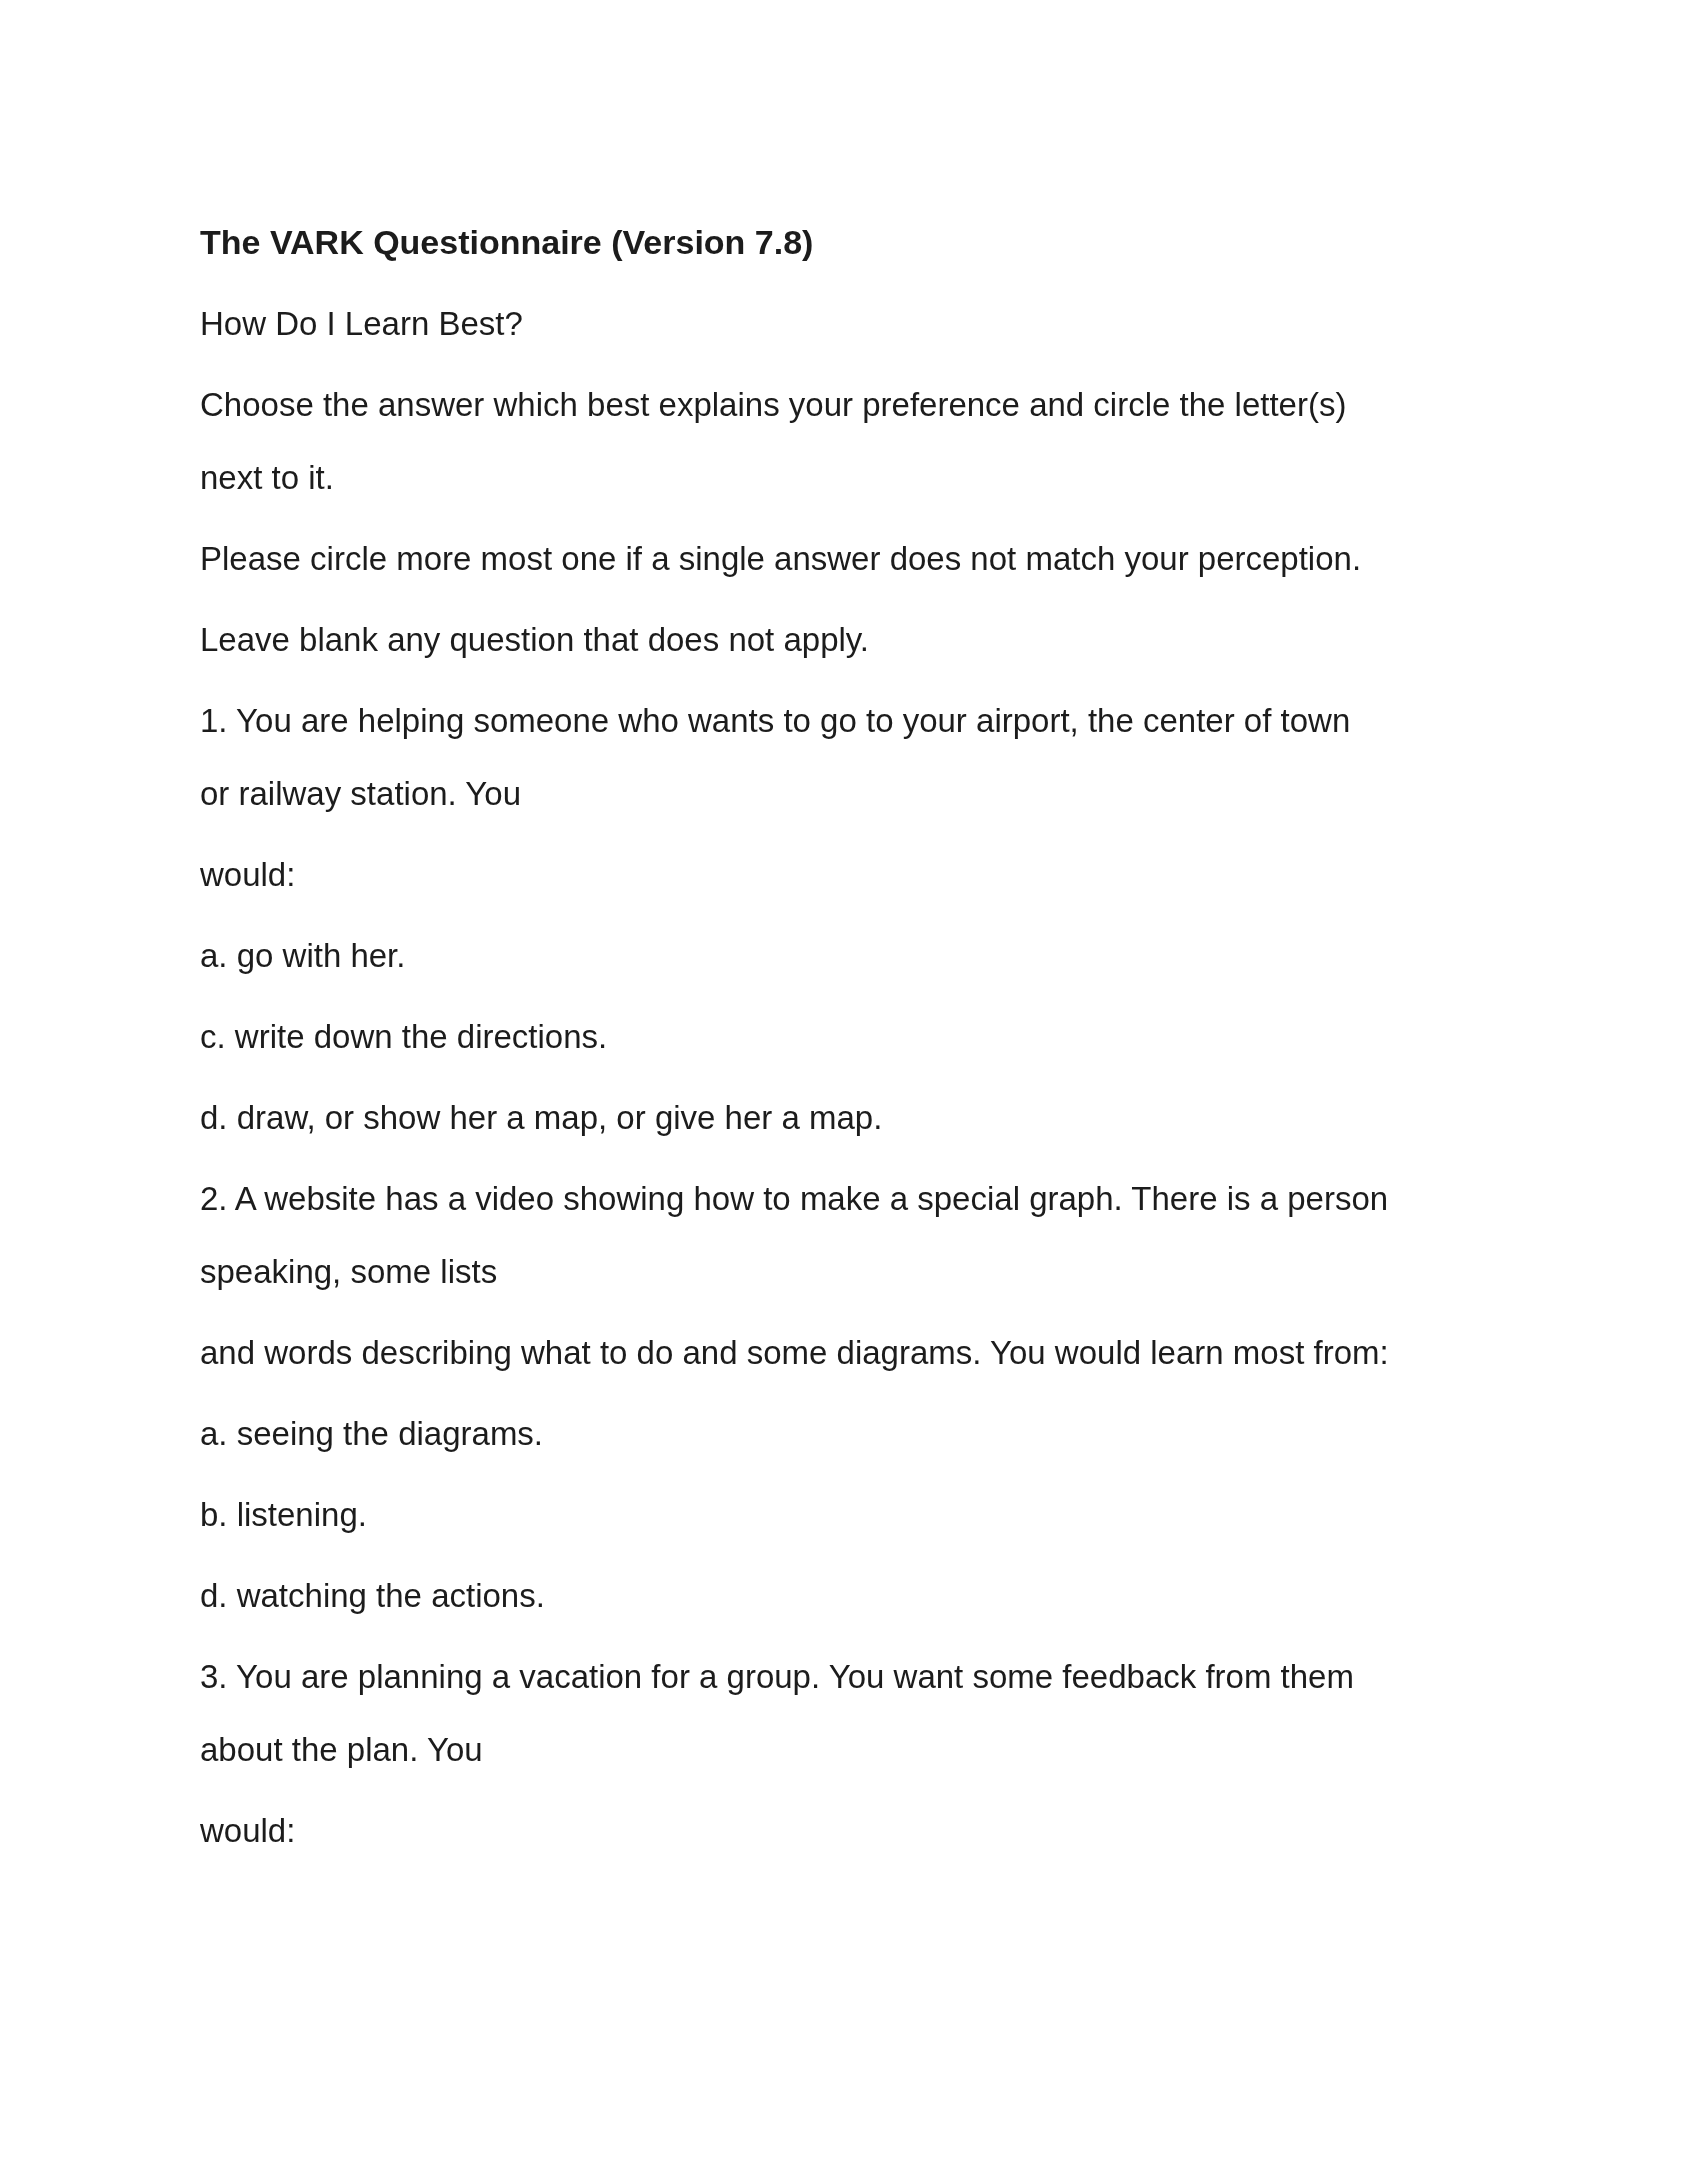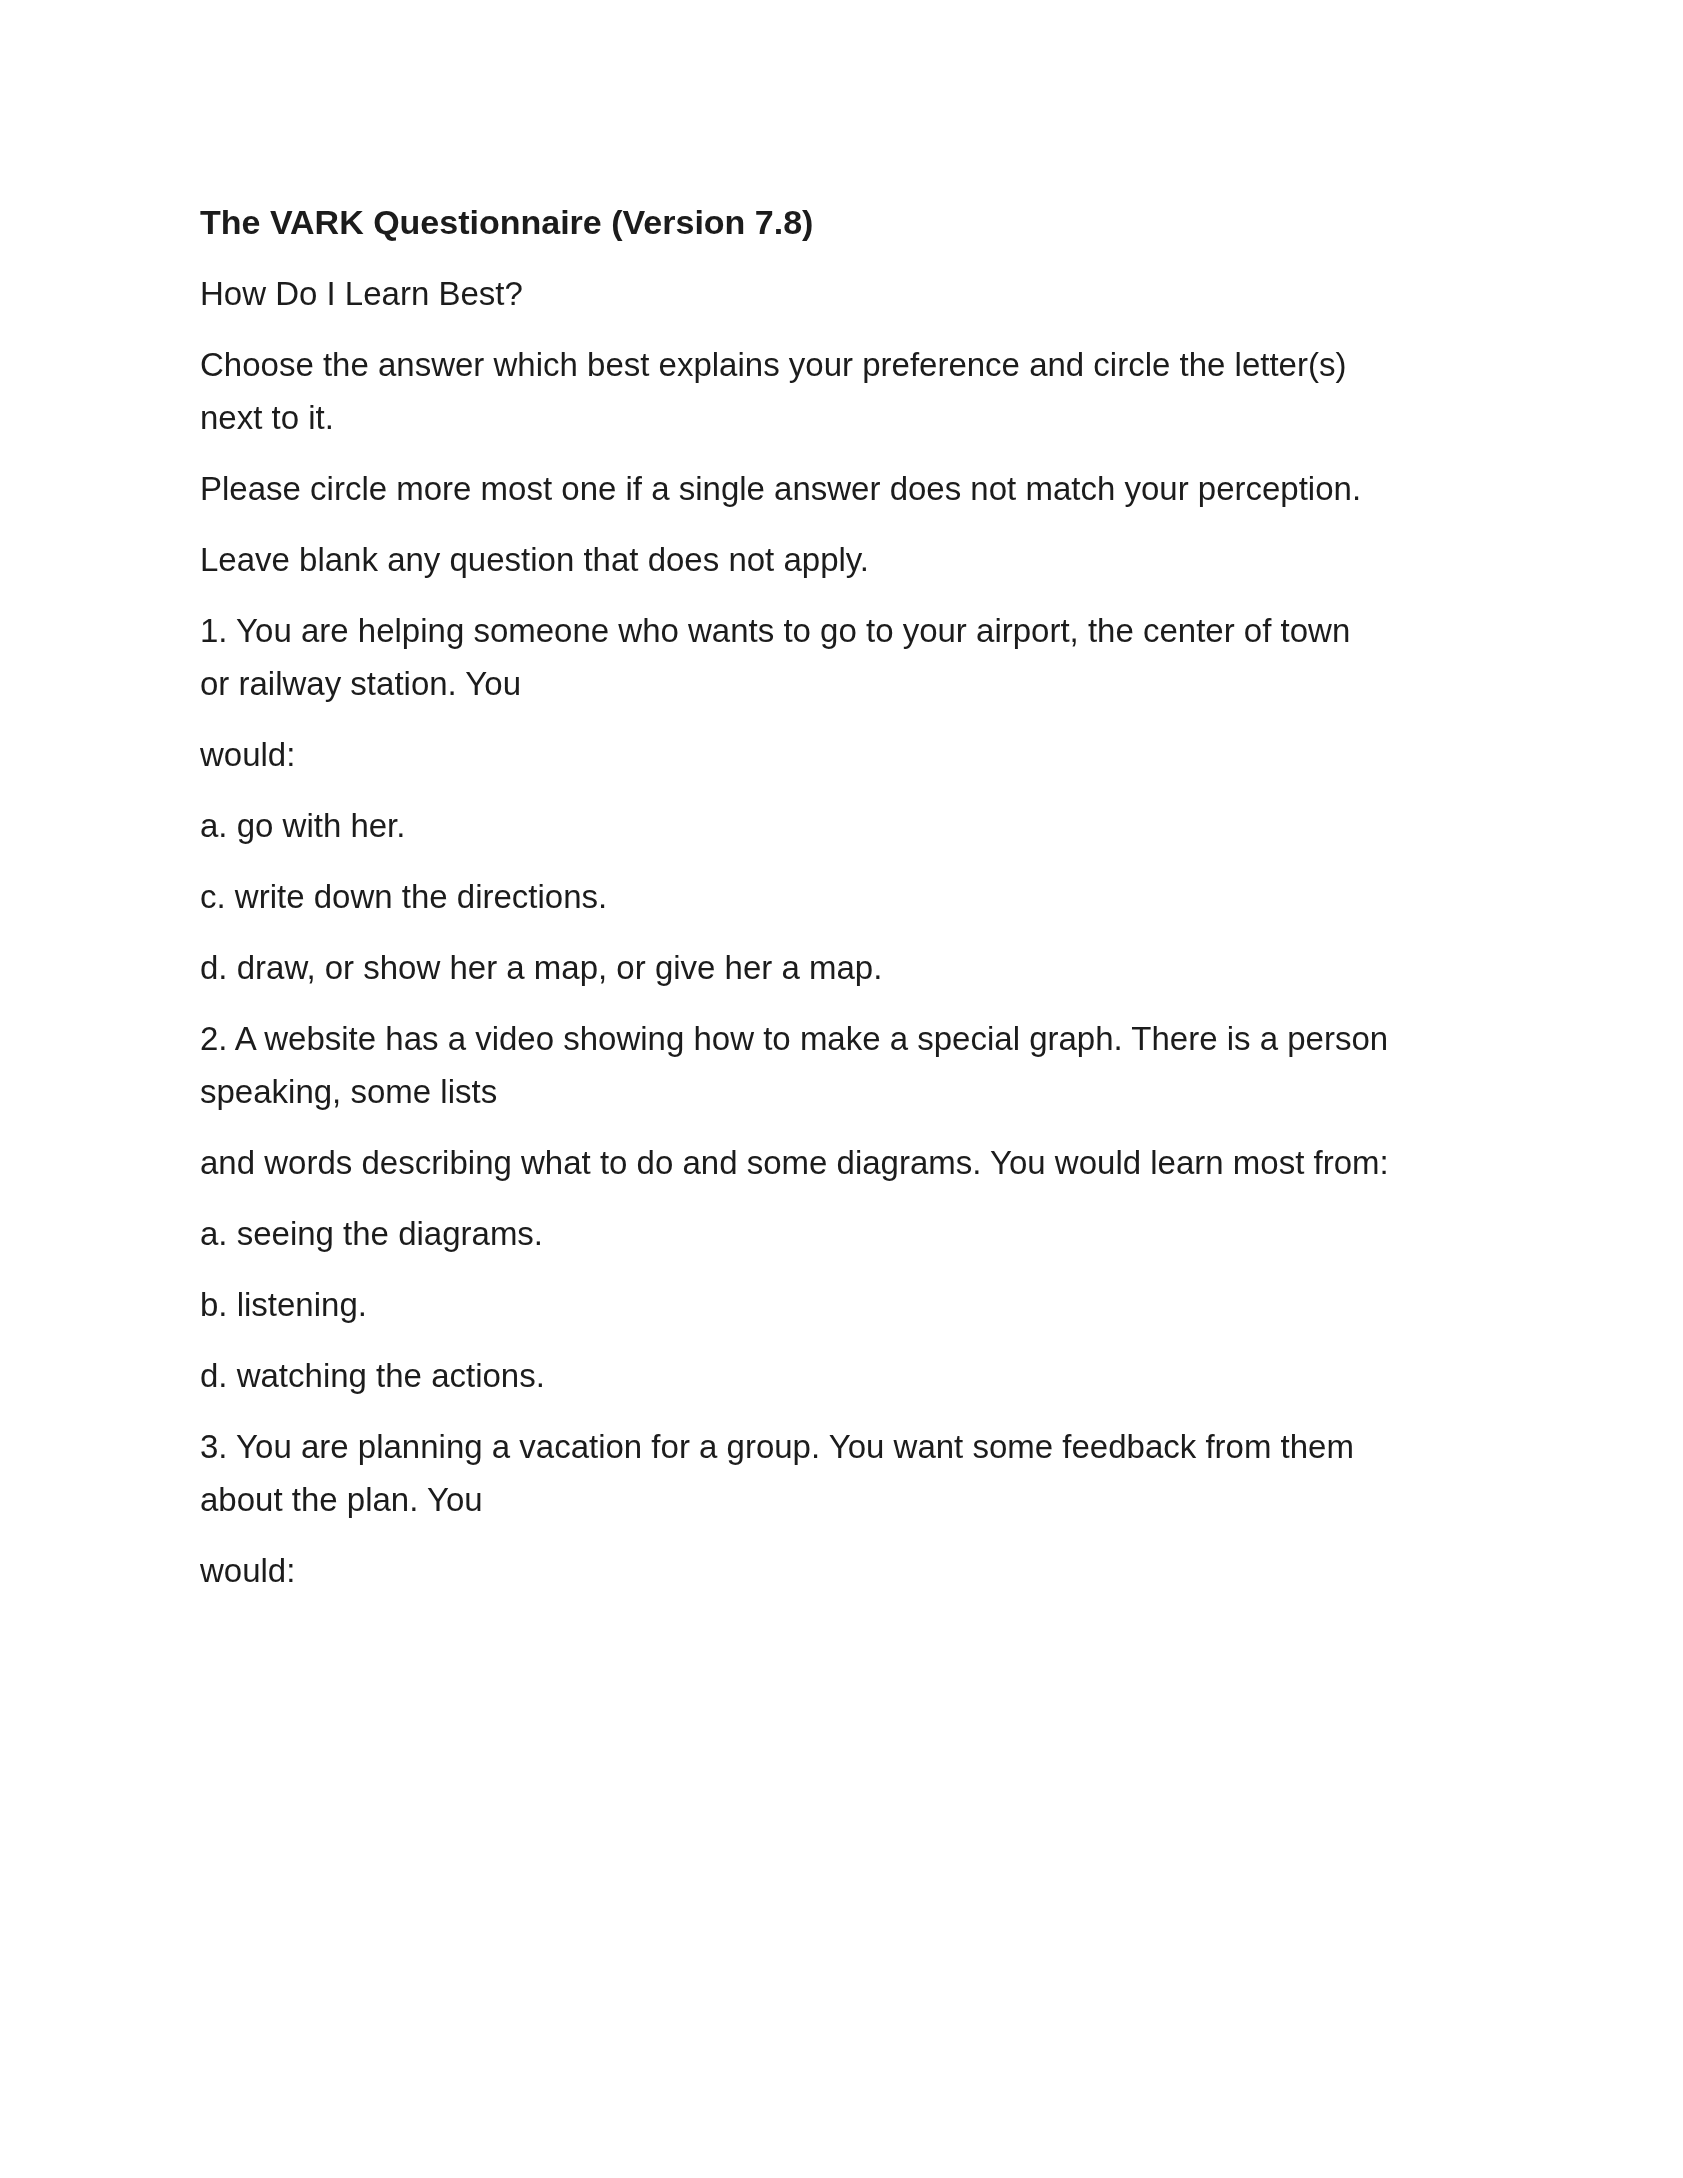--- a/index.html
+++ b/index.html
@@ -20,24 +20,25 @@
     height: 2178px;
     padding: 196px 59px 0 200px;
     background: #ffffff;
   }
   .line {
     display: block;
     font-size: 33px;
     line-height: 53px;
     white-space: pre;
     letter-spacing: 0;
+    margin-top: 20px;
   }
   
   .ps {
-    margin-top: 18px;
+    margin-top: 28px;
   }
   .title {
     font-weight: bold;
     font-size: 34px;
   }
 </style>
 </head>
 <body>
 
 <div class="page">

